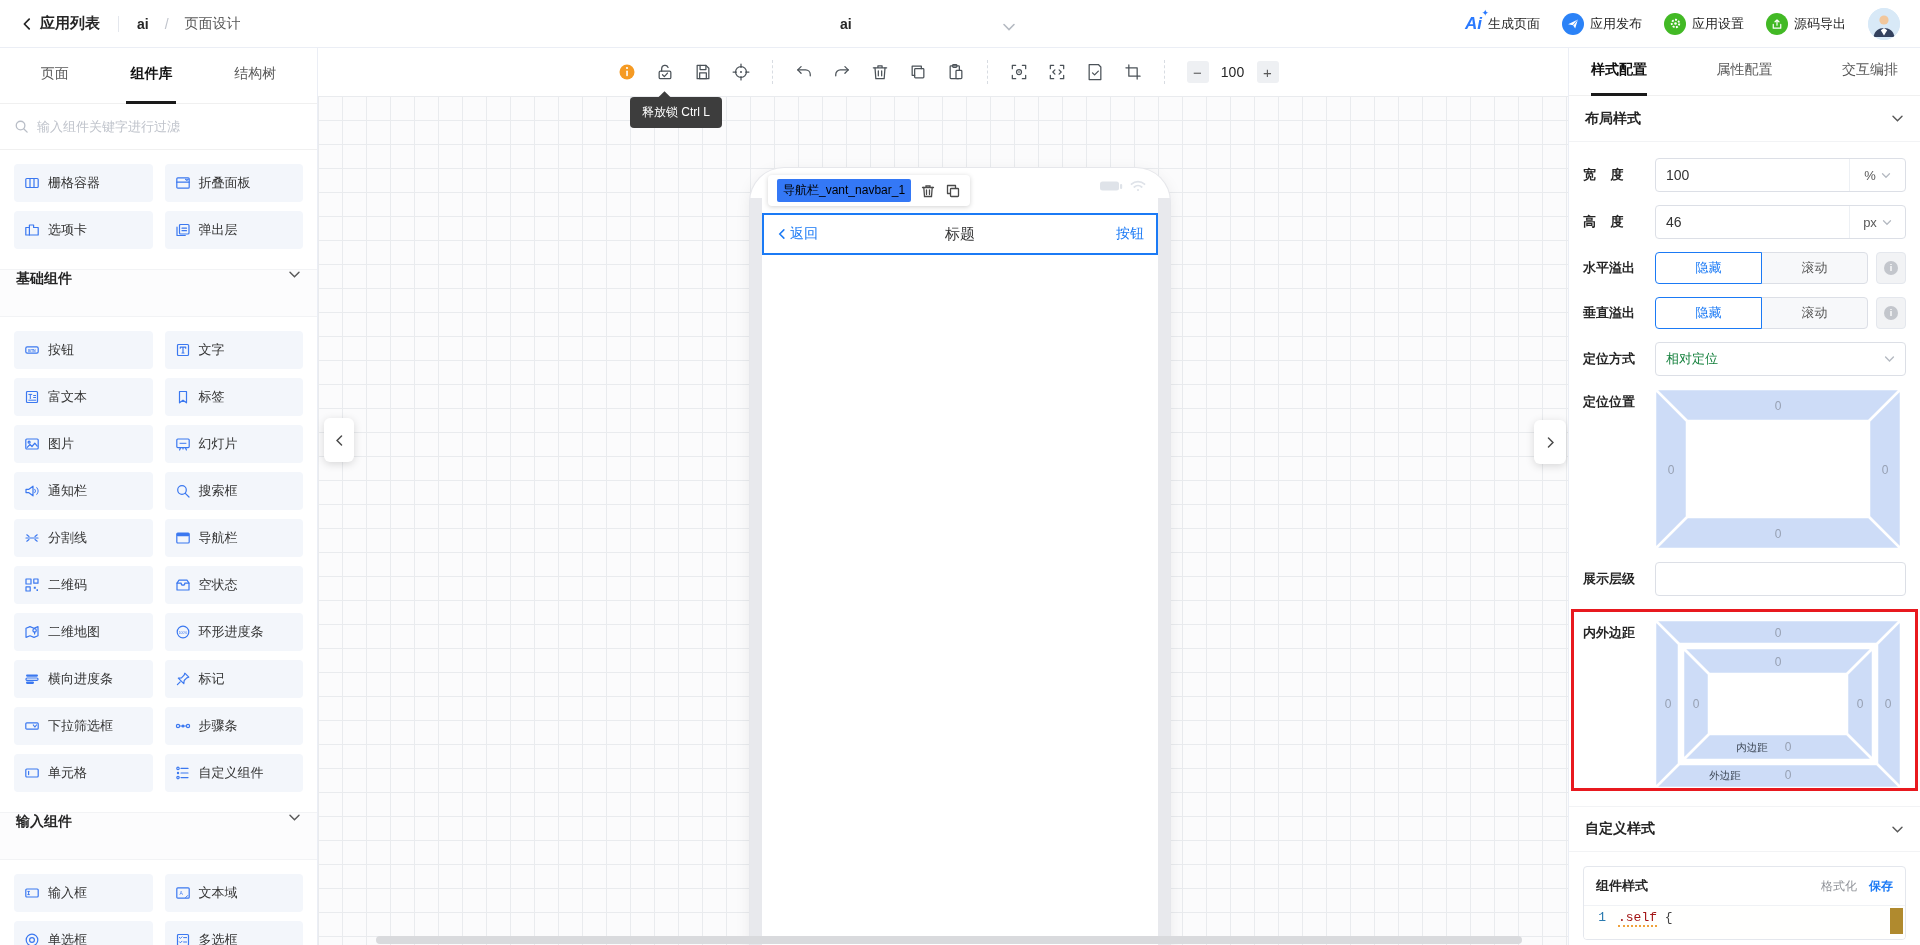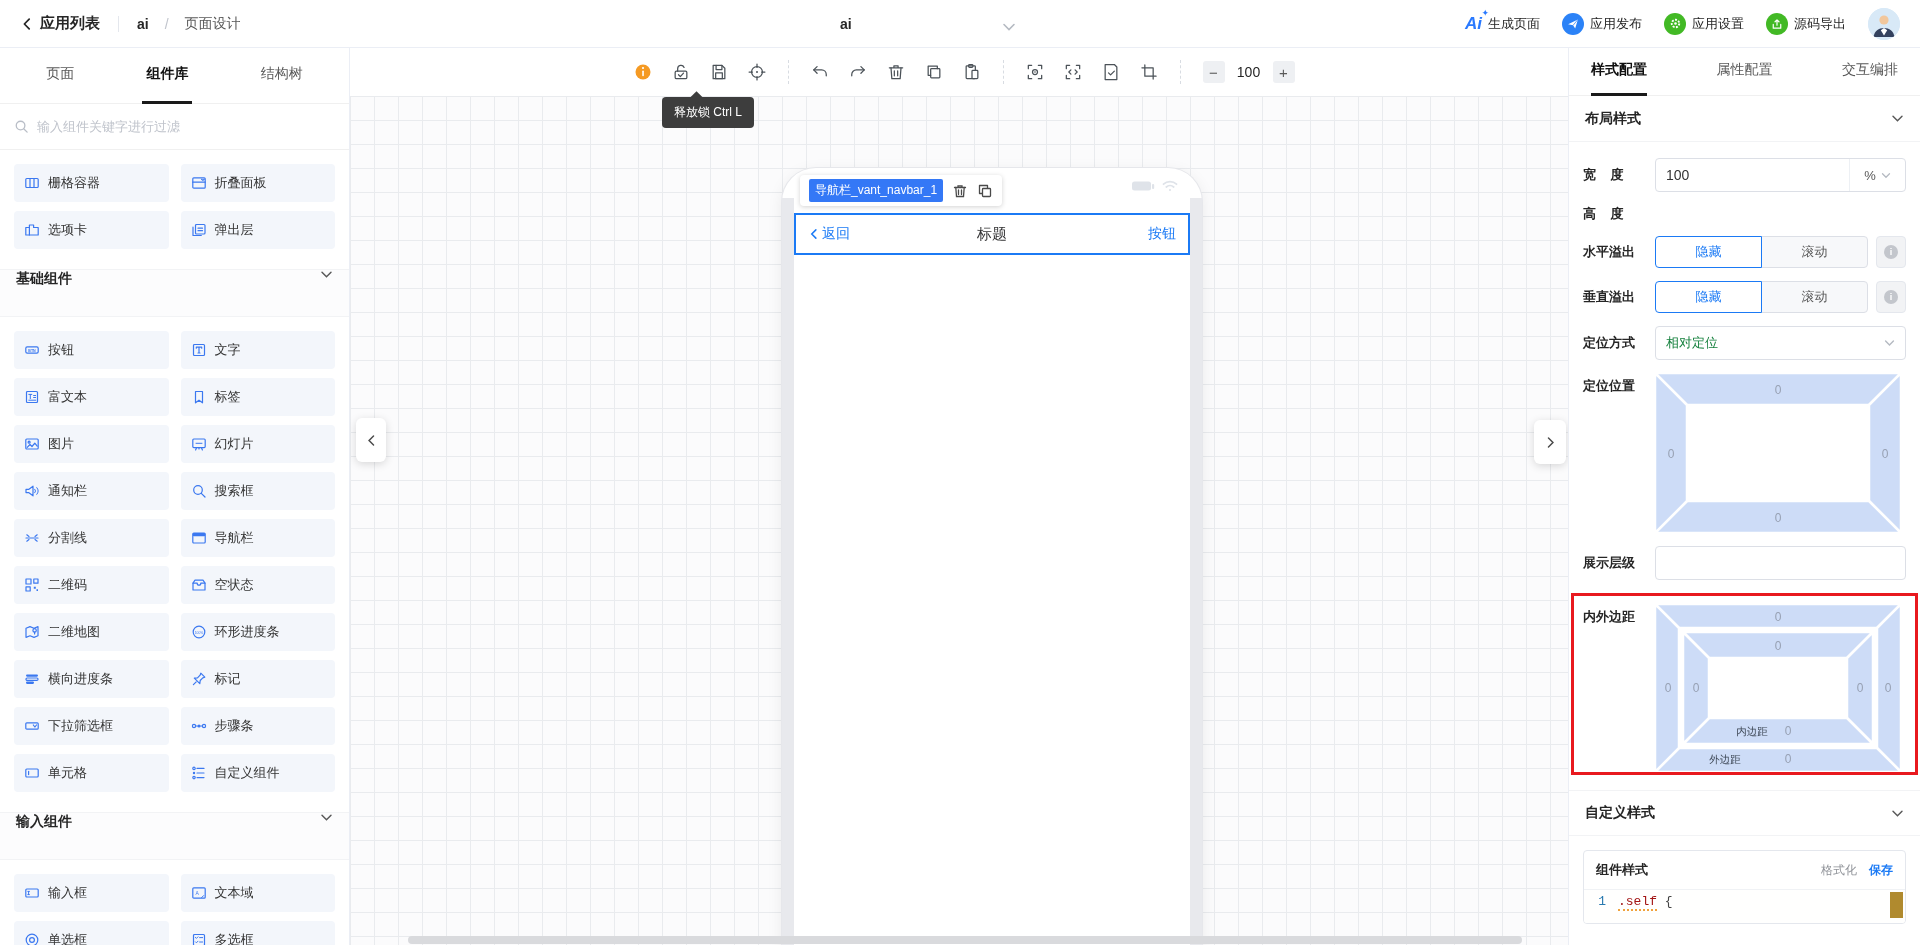--- a/index.html
+++ b/index.html
@@ -22,21 +22,21 @@
   .tb-action { display:flex; align-items:center; gap:6px; cursor:pointer; font-size:13px; color:#262626; }
   .ai-logo { color:#2979ff; font-weight:bold; font-size:17px; position:relative; font-style:italic; }
   .ai-logo .spark { position:absolute; top:-6px; right:-7px; font-size:9px; font-style:normal; }
   .circle-ic { width:22px; height:22px; border-radius:50%; display:flex; align-items:center; justify-content:center; }
   .avatar { width:32px; height:32px; border-radius:50%; background:#d8e9f7; overflow:hidden; cursor:pointer; }
 
   
   .main { display:flex; height:897px; }
 
   
-  .sidebar { width:350px; border-right:1px solid #ebeef5; display:flex; flex-direction:column; overflow:hidden; background:#fff; z-index:5; }
+  .sidebar { width:318px; border-right:1px solid #ebeef5; display:flex; flex-direction:column; overflow:hidden; background:#fff; z-index:5; }
   .side-tabs { display:flex; height:56px; border-bottom:1px solid #f0f0f0; align-items:center; justify-content:space-around; padding:0 10px; flex:none; }
   .side-tab { font-size:14px; color:#595959; cursor:pointer; height:56px; display:flex; align-items:center; border-bottom:3px solid transparent; padding:0 4px; }
   .side-tab.active { color:#111; font-weight:bold; border-bottom-color:#1a1a1a; }
   .side-search { height:46px; border-bottom:1px solid #f0f0f0; display:flex; align-items:center; padding:0 14px; gap:8px; flex:none; }
   .side-search input { border:none; outline:none; flex:1; font-size:13px; color:#333; font-family:inherit; }
   .side-search input::placeholder { color:#c0c4cc; }
   .groups { overflow:hidden; flex:1; }
   .group-header { height:48px; display:flex; align-items:flex-start; justify-content:space-between; padding:0 16px; font-weight:bold; font-size:14px; color:#262626; border-bottom:1px solid #f2f3f5; border-top:1px solid #f2f3f5; background:#fcfcfd; cursor:pointer; margin-top:6px; }
   .item-grid { display:grid; grid-template-columns:1fr 1fr; gap:9px 12px; padding:14px; }
   .comp-item { height:38px; background:#f3f6fb; border-radius:4px; display:flex; align-items:center; padding:0 10px; gap:8px; cursor:grab; font-size:13px; color:#333; }
@@ -61,21 +61,21 @@
 
   .phone { position:absolute; left:432px; top:120px; width:420px; height:900px; background:#fff; border-radius:34px 34px 0 0; box-shadow:0 0 0 1px #e6e7eb, 0 4px 16px rgba(0,0,0,.08); z-index:4; }
   .phone .bezel { position:absolute; top:30px; bottom:0; width:12px; background:#e8e9ed; }
   .phone .bezel.l { left:0; } .phone .bezel.r { right:0; }
   .statusbar { position:absolute; top:12px; right:24px; display:flex; gap:7px; align-items:center; color:#dfe3e9; }
   .mock-navbar { position:absolute; top:45px; left:12px; right:12px; height:42px; background:#fff; border:2px solid #1b7af5; display:flex; align-items:center; justify-content:space-between; padding:0 12px; z-index:2; }
   .mock-navbar .nv-left { display:flex; align-items:center; gap:2px; color:#1b7af5; font-size:14px; cursor:pointer; }
   .mock-navbar .nv-title { position:absolute; left:0; right:0; text-align:center; font-size:15px; color:#323233; }
   .mock-navbar .nv-right { color:#1b7af5; font-size:14px; cursor:pointer; z-index:1; }
   .sel-badge { position:absolute; top:7px; left:18px; background:#fff; border-radius:4px; box-shadow:0 1px 5px rgba(0,0,0,.18); display:flex; align-items:center; gap:9px; padding:4px 9px; z-index:3; }
-  .sel-chip { background:#3478f6; color:#ffffff; font-size:12px; padding:3px 6px; border-radius:2px; }
+  .sel-chip { background:#3478f6; color:#000000; font-size:12px; padding:3px 6px; border-radius:2px; }
   .sel-badge .bicon { width:16px; height:16px; color:#4a4a4a; cursor:pointer; display:flex; }
   .sel-badge svg { width:16px; height:16px; }
 
   .nav-arrow { position:absolute; width:30px; height:44px; background:#fff; border:none; border-radius:6px; box-shadow:0 2px 8px rgba(0,0,0,.15); display:flex; align-items:center; justify-content:center; cursor:pointer; z-index:8; color:#595959; }
   .nav-arrow.left { left:6px; top:370px; }
   .nav-arrow.right { right:2px; top:372px; width:32px; }
   .h-scrollbar { position:absolute; bottom:1px; left:58px; right:46px; height:8px; background:#d9dadd; border-radius:4px; z-index:9; cursor:pointer; }
 
   
   .inspector { width:352px; border-left:1px solid #ebeef5; overflow:hidden; background:#fff; z-index:5; }
@@ -666,20 +666,29 @@
           <span class="inp-unit">
             <span>%</span>
             <svg width="10" height="7" viewBox="0 0 14 10" fill="none" stroke="#b5bac2" stroke-width="1.8" stroke-linecap="round">
                 <path d="M2 2.5l5 5 5-5"></path>
               </svg>
           </span>
         </div>
       </div>
       <div class="frow">
         <span class="flabel">高    度</span>
+        <div class="fctl inp-group">
+          <span class="inp-val">46</span>
+          <span class="inp-unit">
+            <span>px</span>
+            <svg width="10" height="7" viewBox="0 0 14 10" fill="none" stroke="#b5bac2" stroke-width="1.8" stroke-linecap="round">
+                <path d="M2 2.5l5 5 5-5"></path>
+              </svg>
+          </span>
+        </div>
       </div>
       <div class="frow">
         <span class="flabel">水平溢出</span>
         <div class="fctl seg-row">
           <div class="seg">
             <span class="seg-btn on">隐藏</span>
             <span class="seg-btn">滚动</span>
           </div>
           <span class="info-btn">
               <i class="info-dot">i</i>

